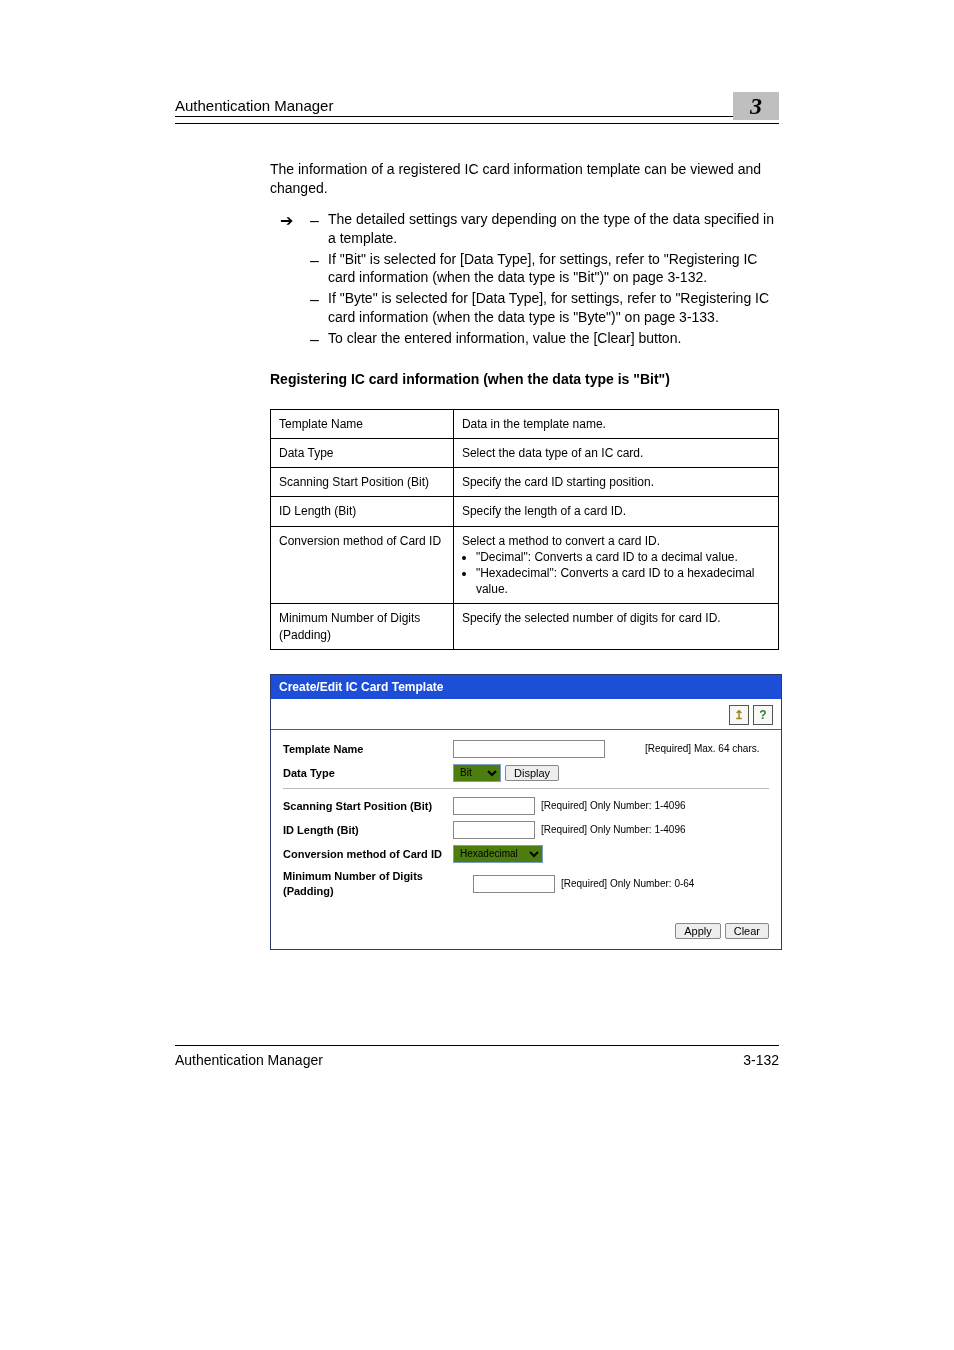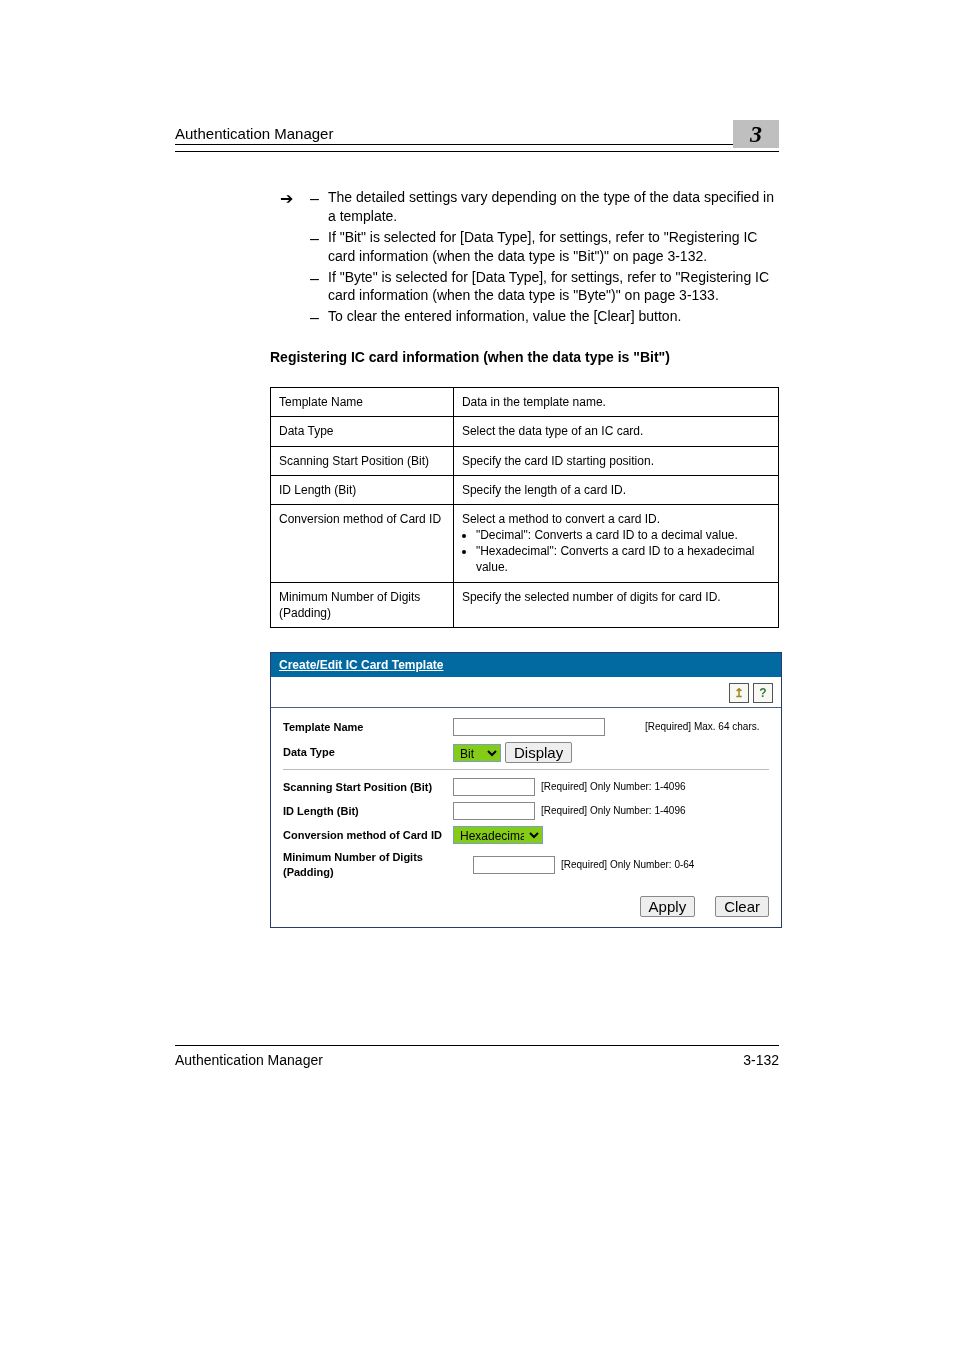--- a/index.html
+++ b/index.html
@@ -7,21 +7,21 @@
     padding: 0;
     background: #ffffff;
     font-family: Arial, Helvetica, sans-serif;
     color: #000000;
   }
   .page {
     width: 954px;
     height: 1178px;
     position: relative;
     box-sizing: border-box;
-    padding: 112px 175px 0 175px;
+    padding: 84px 175px 0 175px;
   }
   .header-row {
     display: flex;
     justify-content: space-between;
     align-items: flex-end;
     border-bottom: 1px solid #000;
     padding-bottom: 2px;
     margin-bottom: 0;
   }
   .header-left {
@@ -137,26 +137,25 @@
 
   
   .fig {
     border: 1px solid #2a3a6a;
     width: 510px;
     background: #fff;
     font-size: 11px;
     margin-top: 4px;
   }
   .fig-title {
-    background: #0369a1;
+    background: #1d4ed8;
     color: #fff;
     padding: 4px 8px;
     font-weight: bold;
     font-size: 12px;
-    text-decoration: underline;
   }
   .fig-iconbar {
     display: flex;
     justify-content: flex-end;
     gap: 4px;
     padding: 6px 8px 4px 8px;
     border-bottom: 1px solid #4a5e8a;
   }
   .fig-icon {
     width: 18px;
@@ -189,63 +188,65 @@
     font-weight: bold;
     font-size: 11px;
   }
   .fig-input {
     border: 1px solid #888;
     height: 16px;
     background: #fff;
   }
   .fig-select {
     border: 1px solid #7a9ec8;
-    background: #84cc16;
+    background: #4d7c0f;
     height: 18px;
-    font-size: 12px;
+    font-size: 10px;
     padding: 1px 2px;
   }
   .fig-btn {
     border: 1px solid #888;
     background: #eee;
     padding: 1px 8px;
-    font-size: 15px;
+    font-size: 11px;
     border-radius: 2px;
   }
   .fig-hint {
     font-size: 10px;
     margin-left: 6px;
     color: #000;
   }
   .fig-sep {
     border-top: 1px solid #bbb;
     margin: 6px 0 8px 0;
   }
   .fig-btnrow {
     display: flex;
     justify-content: flex-end;
-    gap: 20px;
+    gap: 4px;
     padding: 0 12px 10px 12px;
+    margin-top: 8px;
   }
 </style>
 </head>
 <body>
 
 <div class="page">
 
   <div class="header-row">
     <div class="header-left">Authentication Manager</div>
     <div class="header-right">
       <div class="chap-box">3</div>
     </div>
   </div>
   <hr class="hr-thin">
 
   <div class="content">
 
+    <p class="para">The information of a registered IC card information template can be viewed and changed.</p>
 
     <div class="arrow-list">
       <div class="arrow-item">
         <span class="bullet">➔</span>
         <div class="dash-list">
           <div class="dash-item"><span class="bullet">–</span><span>The detailed settings vary depending on the type of the data specified in a template.</span></div>
           <div class="dash-item"><span class="bullet">–</span><span>If "Bit" is selected for [Data Type], for settings, refer to "Registering IC card information (when the data type is "Bit")" on page 3-132.</span></div>
           <div class="dash-item"><span class="bullet">–</span><span>If "Byte" is selected for [Data Type], for settings, refer to "Registering IC card information (when the data type is "Byte")" on page 3-133.</span></div>
           <div class="dash-item"><span class="bullet">–</span><span>To clear the entered information, value the [Clear] button.</span></div>
         </div>

